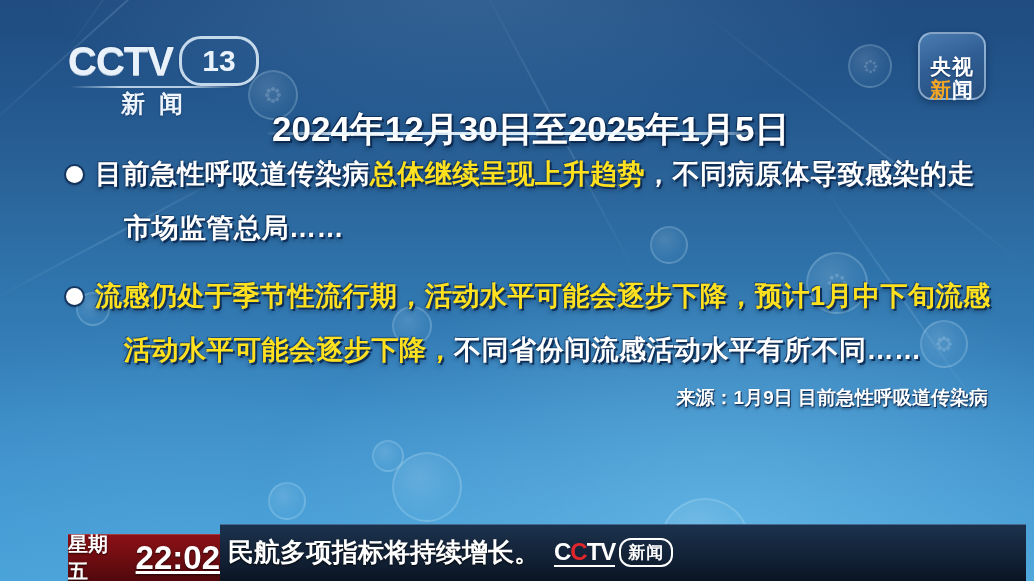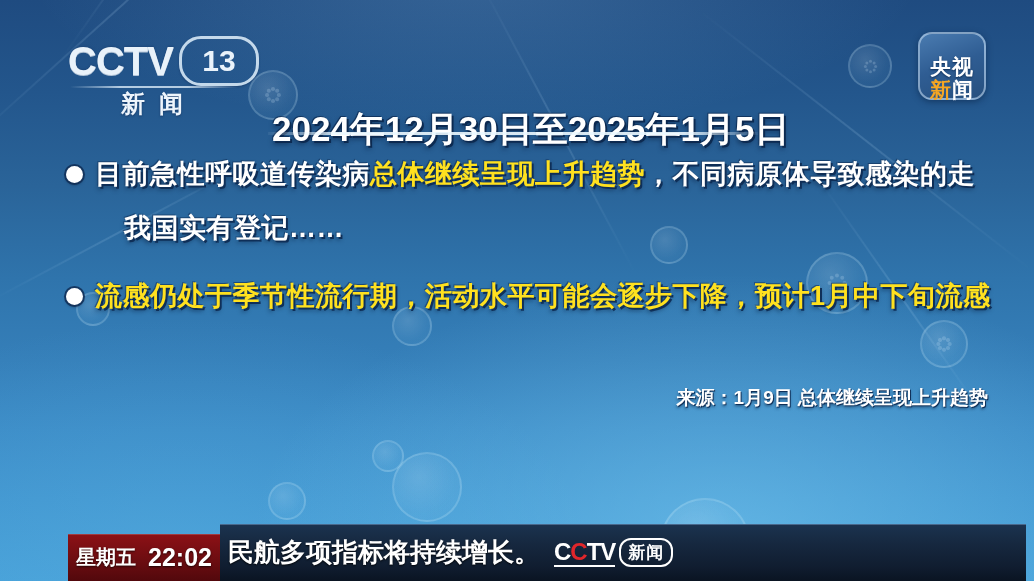--- a/index.html
+++ b/index.html
@@ -80,21 +80,21 @@
     font-weight:bold;font-size:27px;transform:scaleY(-1);}
   #proglogo .pl-sheen{position:absolute;left:-20%;top:-30%;width:60%;height:200%;transform:rotate(22deg);
     background:linear-gradient(90deg,rgba(255,255,255,0),rgba(190,225,255,.22),rgba(255,255,255,0));}
 
   
   #clockbar{position:absolute;left:68px;top:534px;width:152px;height:47px;
     background:linear-gradient(180deg,#8d1116 0%,#6d0d11 55%,#52080c 100%);
     display:flex;align-items:center;justify-content:center;gap:12px;
     box-shadow:inset 0 1px 0 rgba(255,255,255,.18);}
   #clockbar .day{color:#ffffff;font-size:20px;font-weight:bold;text-shadow:0 1px 2px rgba(0,0,0,.7);}
-  #clockbar .time{color:#ffffff;font-size:25px;font-weight:bold;letter-spacing:0px;text-shadow:0 1px 2px rgba(0,0,0,.7);}
+  #clockbar .time{color:#ffffff;font-size:33px;font-weight:bold;letter-spacing:0px;text-shadow:0 1px 2px rgba(0,0,0,.7);text-decoration:underline;}
 
   
   #ticker{position:absolute;left:220px;top:524px;right:8px;height:57px;overflow:hidden;
     background:linear-gradient(180deg,#1b3350 0%,#16283f 35%,#101d30 75%,#0a1422 100%);
     box-shadow:inset 0 1px 0 rgba(130,170,215,.45);display:flex;align-items:center;}
   #ticker .tk{display:flex;align-items:center;white-space:nowrap;padding-left:8px;gap:14px;}
   #ticker .tktext{color:#ffffff;font-size:26px;font-weight:bold;text-shadow:0 1px 2px rgba(0,0,0,.85);}
   .cctvnews-logo{display:inline-flex;align-items:center;gap:4px;}
   .cn-cctv{color:#ffffff;font-size:24px;font-weight:bold;letter-spacing:-1px;
     border-bottom:2px solid #ffffff;line-height:26px;}
@@ -204,34 +204,38 @@
 
   <div id="bullets">
 
     <div class="bullet-block">
       <div class="bline">
         <div class="dot"></div>
         <div class="txt"><span class="w">目前急性呼吸道传染病</span><span class="y">总体继续呈现上升趋势</span><span class="w">，不同病原体导致感染的走</span></div>
       </div>
       <div class="bline">
         <div class="dot hidden"></div>
-        <div class="txt indent"><span class="w">我国实有登记……</span></div>
+        <div class="txt indent"><span class="w">市场监管总局……</span></div>
       </div>
     </div>
 
     <div class="bullet-block">
       <div class="bline">
         <div class="dot"></div>
         <div class="txt"><span class="y">流感仍处于季节性流行期，活动水平可能会逐步下降，预计1月中下旬流感</span></div>
       </div>
-    </div>
-
-  </div>
-
-  <div id="source">来源：1月9日 总体继续呈现上升趋势</div>
+      <div class="bline">
+        <div class="dot hidden"></div>
+        <div class="txt indent"><span class="y">活动水平可能会逐步下降，</span><span class="w">不同省份间流感活动水平有所不同……</span></div>
+      </div>
+    </div>
+
+  </div>
+
+  <div id="source">来源：1月9日 目前急性呼吸道传染病</div>
 
 
   <div id="clockbar">
     <div class="day">星期五</div>
     <div class="time">22:02</div>
   </div>
 
   <div id="ticker">
     <div class="tk">
       <span class="tktext">民航多项指标将持续增长。</span>

